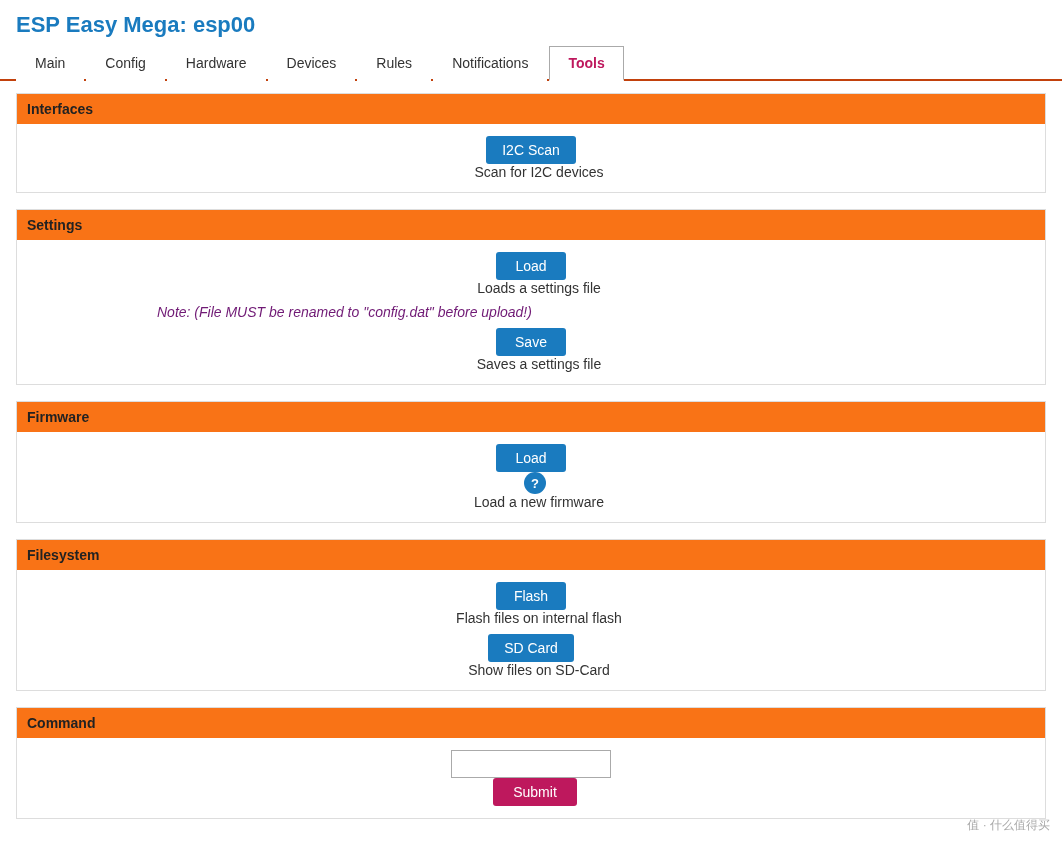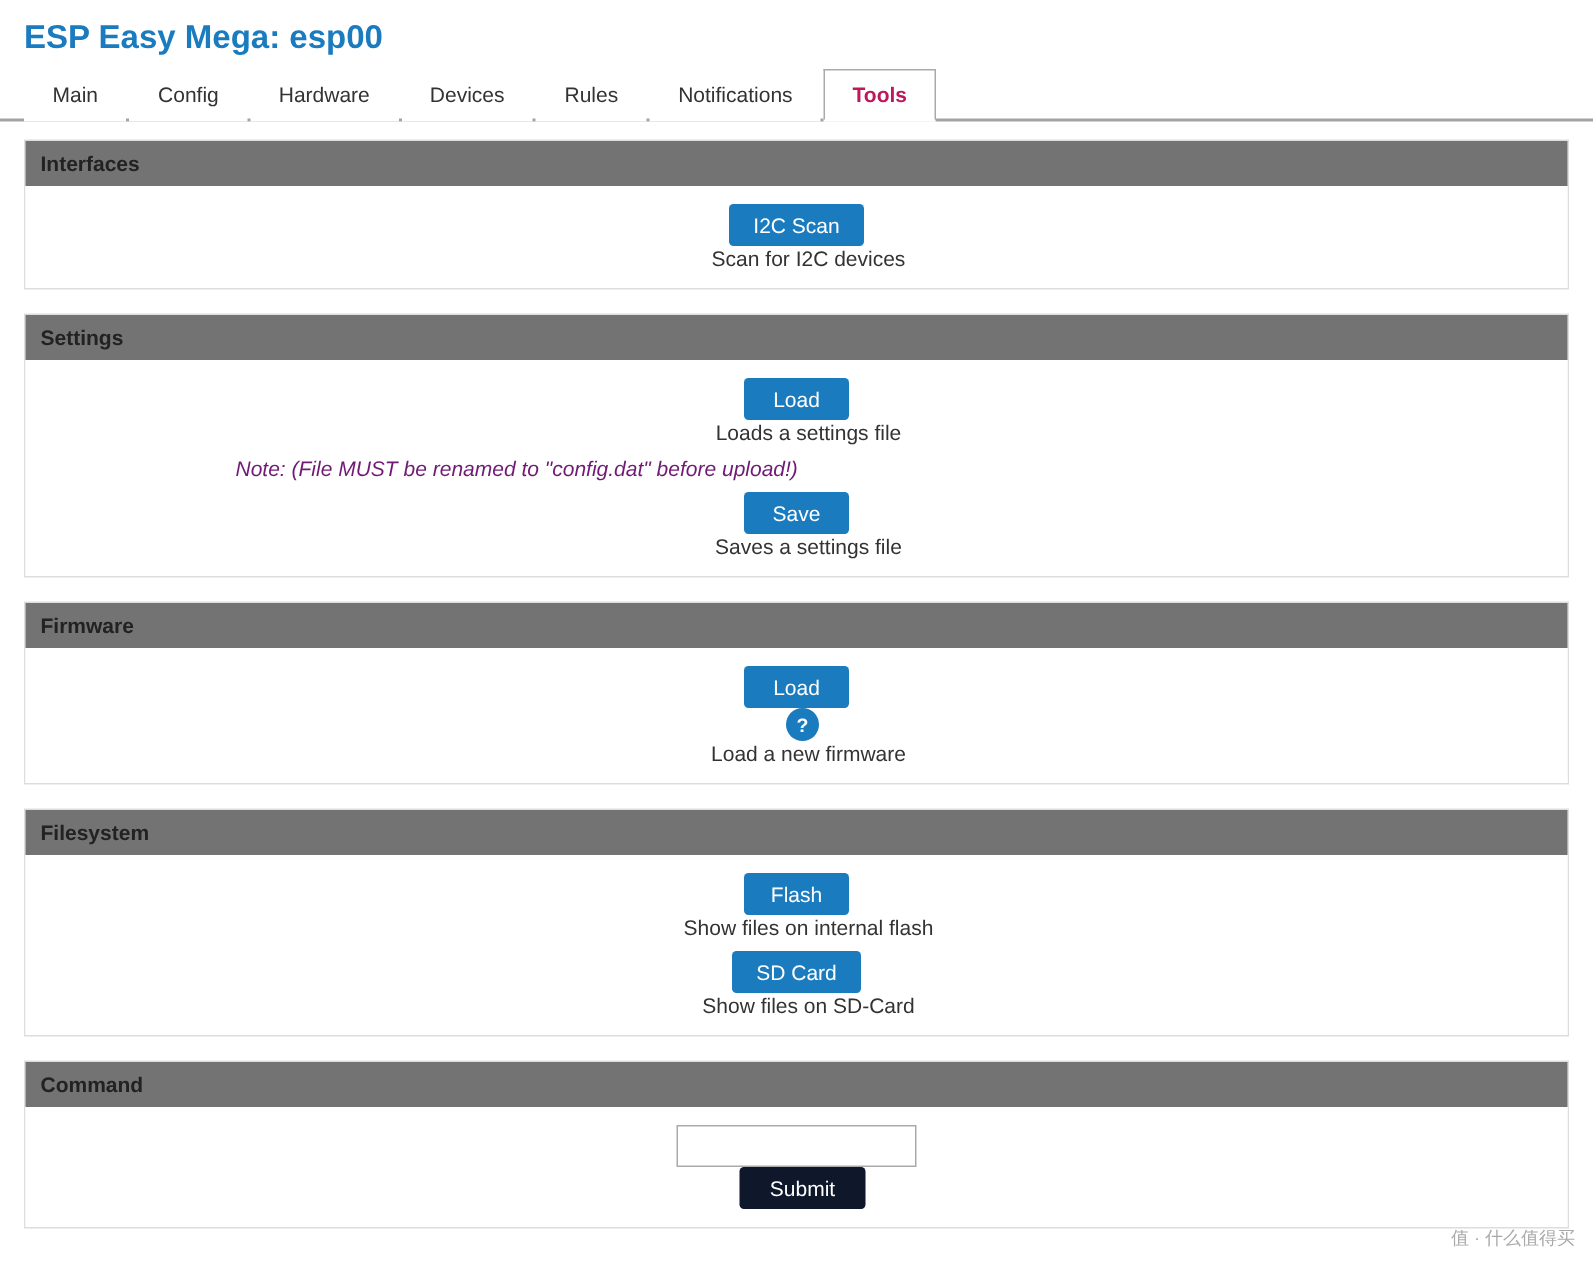--- a/index.html
+++ b/index.html
@@ -15,21 +15,21 @@
       padding: 0;
     }
     .page-title {
       color: #1a7bbf;
       font-size: 22px;
       font-weight: bold;
       padding: 12px 16px 8px 16px;
     }
     .tabs-bar {
       display: flex;
-      border-bottom: 2px solid #a3a3a3;
+      border-bottom: 2px solid #c2410c;
       padding: 0 16px;
       margin-bottom: 0;
     }
     .tab-item {
       padding: 8px 18px;
       cursor: pointer;
       font-size: 14px;
       color: #333;
       border: 1px solid transparent;
       border-bottom: none;
@@ -46,21 +46,21 @@
       color: #be185d;
     }
     .content-area {
       padding: 12px 16px;
     }
     .section {
       margin-bottom: 16px;
       border: 1px solid #ddd;
     }
     .section-header {
-      background: #737373;
+      background: #f97316;
       padding: 7px 10px;
       font-weight: bold;
       font-size: 14px;
       color: #222;
     }
     .section-body {
       padding: 12px 10px;
       background: #fff;
     }
     .row {
@@ -110,21 +110,21 @@
       user-select: none;
     }
     .command-input {
       border: 1px solid #aaa;
       padding: 5px 8px;
       font-size: 14px;
       width: 160px;
       outline: none;
     }
     .submit-btn {
-      background: #0f172a;
+      background: #be185d;
       color: #fff;
       border: none;
       padding: 6px 20px;
       border-radius: 3px;
       cursor: pointer;
       font-size: 14px;
       margin-left: 8px;
     }
     .watermark {
       position: fixed;
@@ -187,21 +187,21 @@
           <span class="row-desc">Load a new firmware</span>
         </div>
       </div>
     </div>
 
     <div class="section">
       <div class="section-header">Filesystem</div>
       <div class="section-body">
         <div class="row">
           <button class="btn">Flash</button>
-          <span class="row-desc">Show files on internal flash</span>
+          <span class="row-desc">Flash files on internal flash</span>
         </div>
         <div class="row">
           <button class="btn">SD Card</button>
           <span class="row-desc">Show files on SD-Card</span>
         </div>
       </div>
     </div>
 
     <div class="section">
       <div class="section-header">Command</div>

